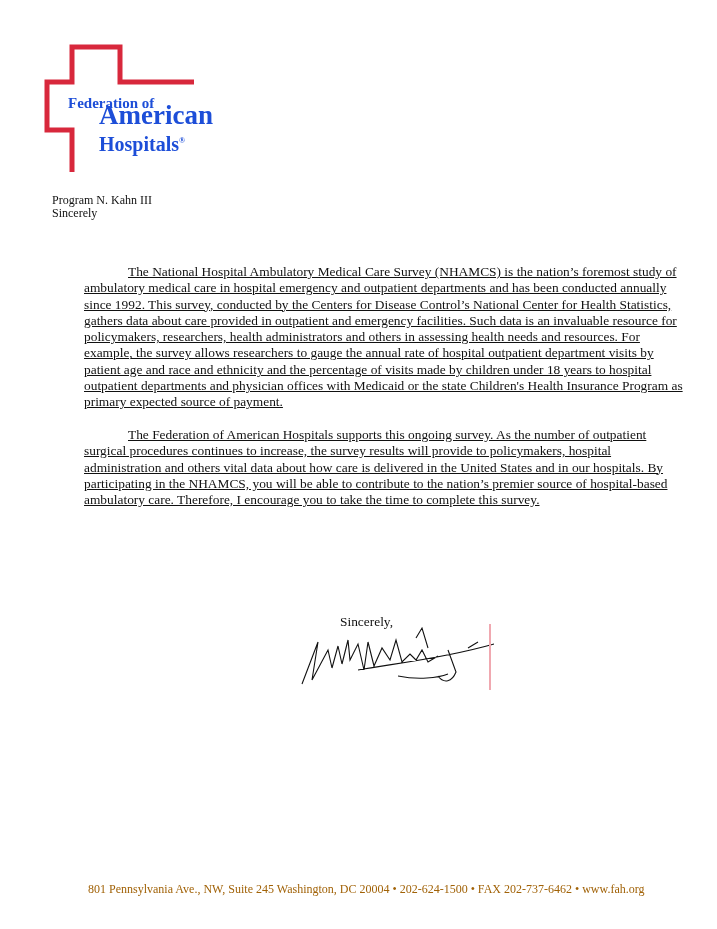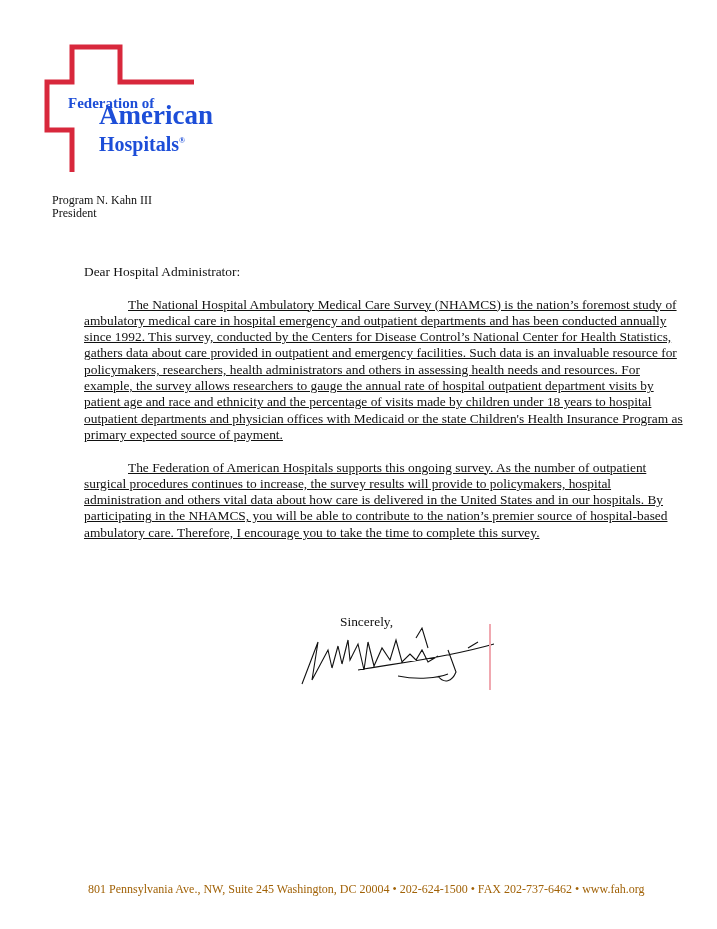--- a/index.html
+++ b/index.html
@@ -28,25 +28,24 @@
   <svg width="152" height="128" viewBox="0 0 152 128">
     <path d="M28 128 V86 H3 V38 H28 V3 H76 V38 H150" fill="none" stroke="#d8283c" stroke-width="5"></path>
   </svg>
   <div class="logo-text lt1">Federation of</div>
   <div class="logo-text lt2">American</div>
   <div class="logo-text lt3"><span>Hospitals</span><span class="reg">®</span></div>
 </div>
 
 <div class="sender">
   <div>Program N. Kahn III</div>
-  <div>President</div>
+  <div>Sincerely</div>
 </div>
 
 <div class="body">
-  <p class="salutation">Dear Hospital Administrator:</p>
   <p class="para">The National Hospital Ambulatory Medical Care Survey (NHAMCS) is the nation’s foremost study of ambulatory medical care in hospital emergency and outpatient departments and has been conducted annually since 1992. This survey, conducted by the Centers for Disease Control’s National Center for Health Statistics, gathers data about care provided in outpatient and emergency facilities. Such data is an invaluable resource for policymakers, researchers, health administrators and others in assessing health needs and resources. For example, the survey allows researchers to gauge the annual rate of hospital outpatient department visits by patient age and race and ethnicity and the percentage of visits made by children under 18 years to hospital outpatient departments and physician offices with Medicaid or the state Children's Health Insurance Program as primary expected source of payment.</p>
   <p class="para">The Federation of American Hospitals supports this ongoing survey. As the number of outpatient surgical procedures continues to increase, the survey results will provide to policymakers, hospital administration and others vital data about how care is delivered in the United States and in our hospitals. By participating in the NHAMCS, you will be able to contribute to the nation’s premier source of hospital-based ambulatory care.  Therefore, I encourage you to take the time to complete this survey.</p>
 </div>
 
 <div class="closing">Sincerely,</div>
 
 <svg class="signature" viewBox="0 0 200 72">
   <path d="M4 64 L20 22 M20 22 L14 60 M14 60 L30 30 L34 48 L40 26 L44 44 L50 20 L52 40 L60 24 L66 50 L70 22 L76 46 L84 28 L92 40 L98 20 L104 42 L112 34 L118 40 L124 30 L130 42 L140 36 M118 18 L124 8 L130 28 M60 50 C90 44 140 40 196 24 M150 30 L158 52 C154 62 146 64 140 56 M170 28 L180 22 M100 56 C120 60 140 58 150 54" fill="none" stroke="#111" stroke-width="1.1"></path>
 </svg>
 <div class="sig-bar"></div>

